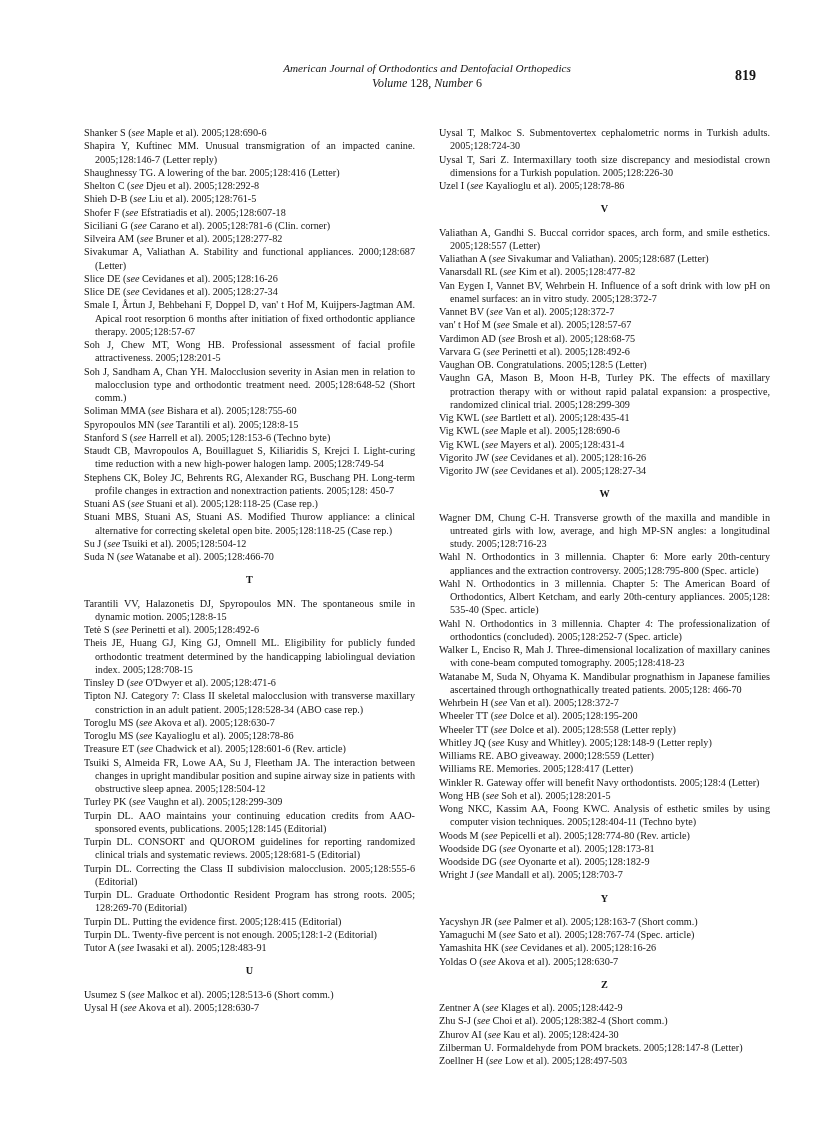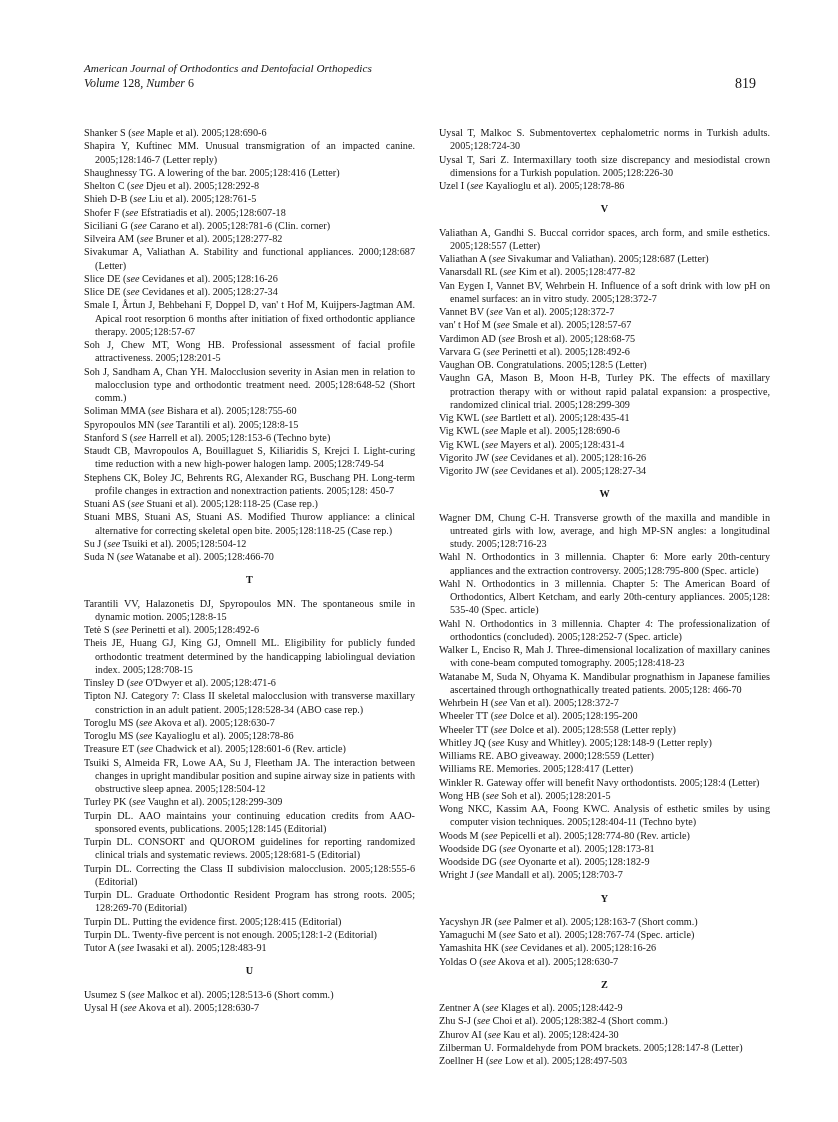--- a/index.html
+++ b/index.html
@@ -8,36 +8,37 @@
     background: #ffffff;
     color: #151515;
     font-family: "Liberation Serif", serif;
     position: relative;
     overflow: hidden;
   }
   .page-header {
     position: absolute;
     left: 84px; top: 61px;
     width: 686px;
+    text-align: center;
   }
   .journal-title {
     font-style: italic;
     font-size: 11.2px;
     line-height: 14.5px;
     white-space: nowrap;
   }
   .volume-line {
     font-size: 12px;
     line-height: 14.5px;
   }
   .volume-line .it { font-style: italic; }
   .page-number {
     position: absolute;
-    right: 14px; top: 16px;
-    font-weight: normal;
+    right: 14px; top: 8px;
+    font-weight: bold;
     font-size: 14px;
     line-height: 14.5px;
   }
   .columns {
     position: absolute;
     left: 84px; top: 126px;
     width: 686px;
     display: flex;
     gap: 24px;
   }

